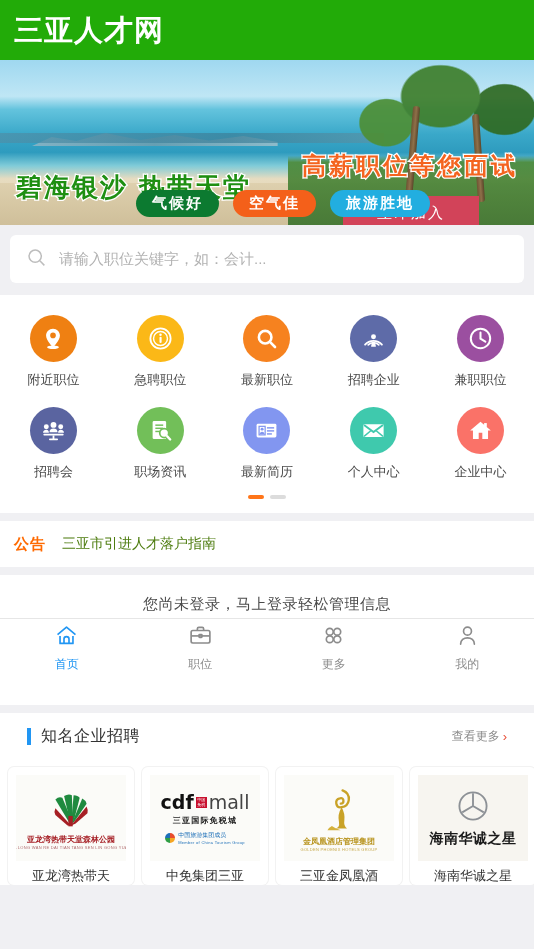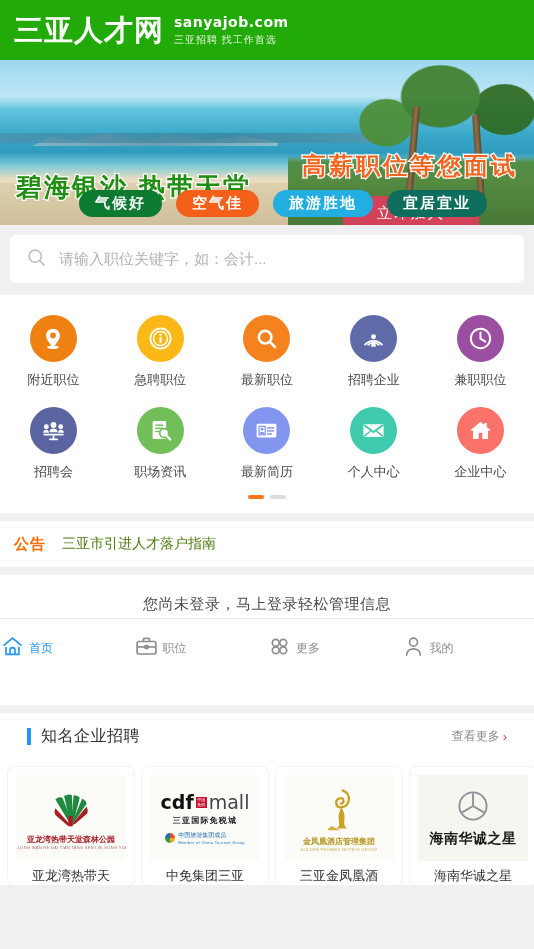--- a/index.html
+++ b/index.html
@@ -175,54 +175,49 @@
   .logo-cap { font-size: 8px; font-weight: bold; margin-top: 3px; white-space: nowrap; }
   .logo-sub { font-size: 4px; letter-spacing: .3px; white-space: nowrap; }
 
   
   .tabbar {
     position: absolute; left: 0; bottom: 0; width: 100%; height: 59px;
     background: #fff; border-top: 1px solid #e6e6e6;
     display: flex; align-items: center;
   }
   .tab {
-    flex: 1; display: flex; flex-direction: row;
+    flex: 1; display: flex; flex-direction: column;
     align-items: center; gap: 4px; cursor: pointer;
   }
   .tab-label { font-size: 12px; color: #8c8c8c; }
   .tab.active .tab-label { color: #2196f3; }
 </style>
 </head>
 <body>
 
 <div class="phone">
 
   <div class="header">
     <div class="brand-cn">三亚人才网</div>
-    <div class="brand-right">
-      <div class="brand-domain">sanyajob.com</div>
-      <div class="brand-tag">三亚招聘 找工作首选</div>
-    </div>
   </div>
 
   <div class="banner">
     <div class="mountain"></div>
     <div class="sea-far"></div>
     <div class="beach"></div>
     <div class="palm-area"></div>
     <div class="palm-trunk" style="right:118px; top:46px; height:96px; transform:rotate(5deg);"></div>
     <div class="palm-trunk" style="right:52px; top:54px; height:88px; transform:rotate(-4deg);"></div>
     <div class="headline-left">碧海银沙 热带天堂</div>
     <div class="headline-right">高薪职位等您面试</div>
     <button class="join-btn">立即加入</button>
     <div class="tag-row">
       <div class="tag c0">气候好</div>
       <div class="tag c1">空气佳</div>
       <div class="tag c2">旅游胜地</div>
-      <div class="tag c3">宜居宜业</div>
     </div>
   </div>
 
   <div class="search-wrap">
     <div class="search-box">
       <span>
         <svg width="21" height="21" viewBox="0 0 24 24" fill="none" stroke="#bdbdbd" stroke-width="1.7">
           <circle cx="10.5" cy="10.5" r="7"></circle>
             <line x1="15.8" y1="15.8" x2="21" y2="21"></line>
         </svg>

